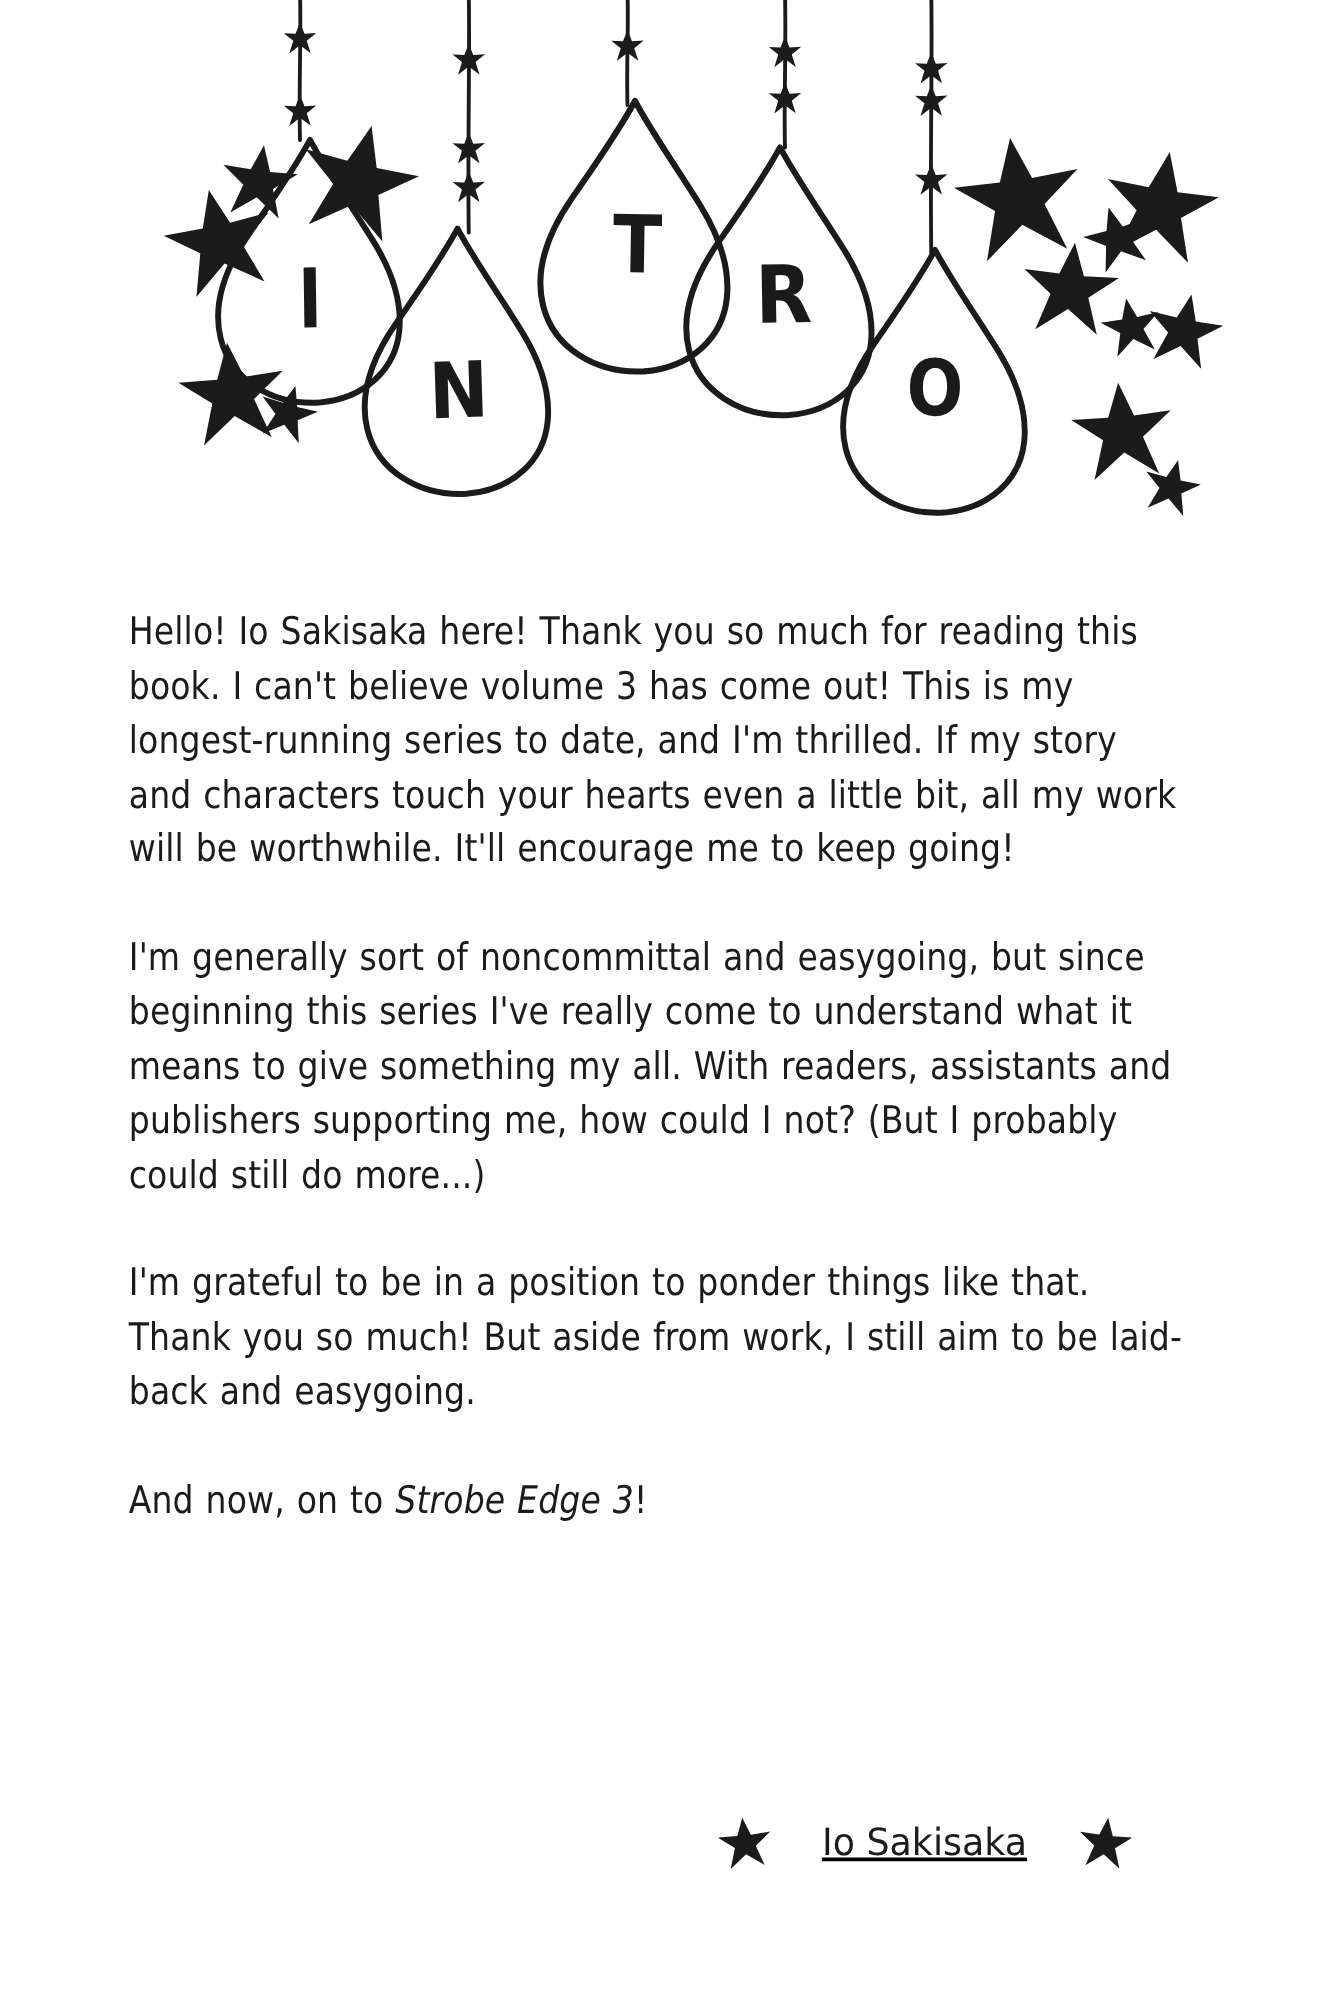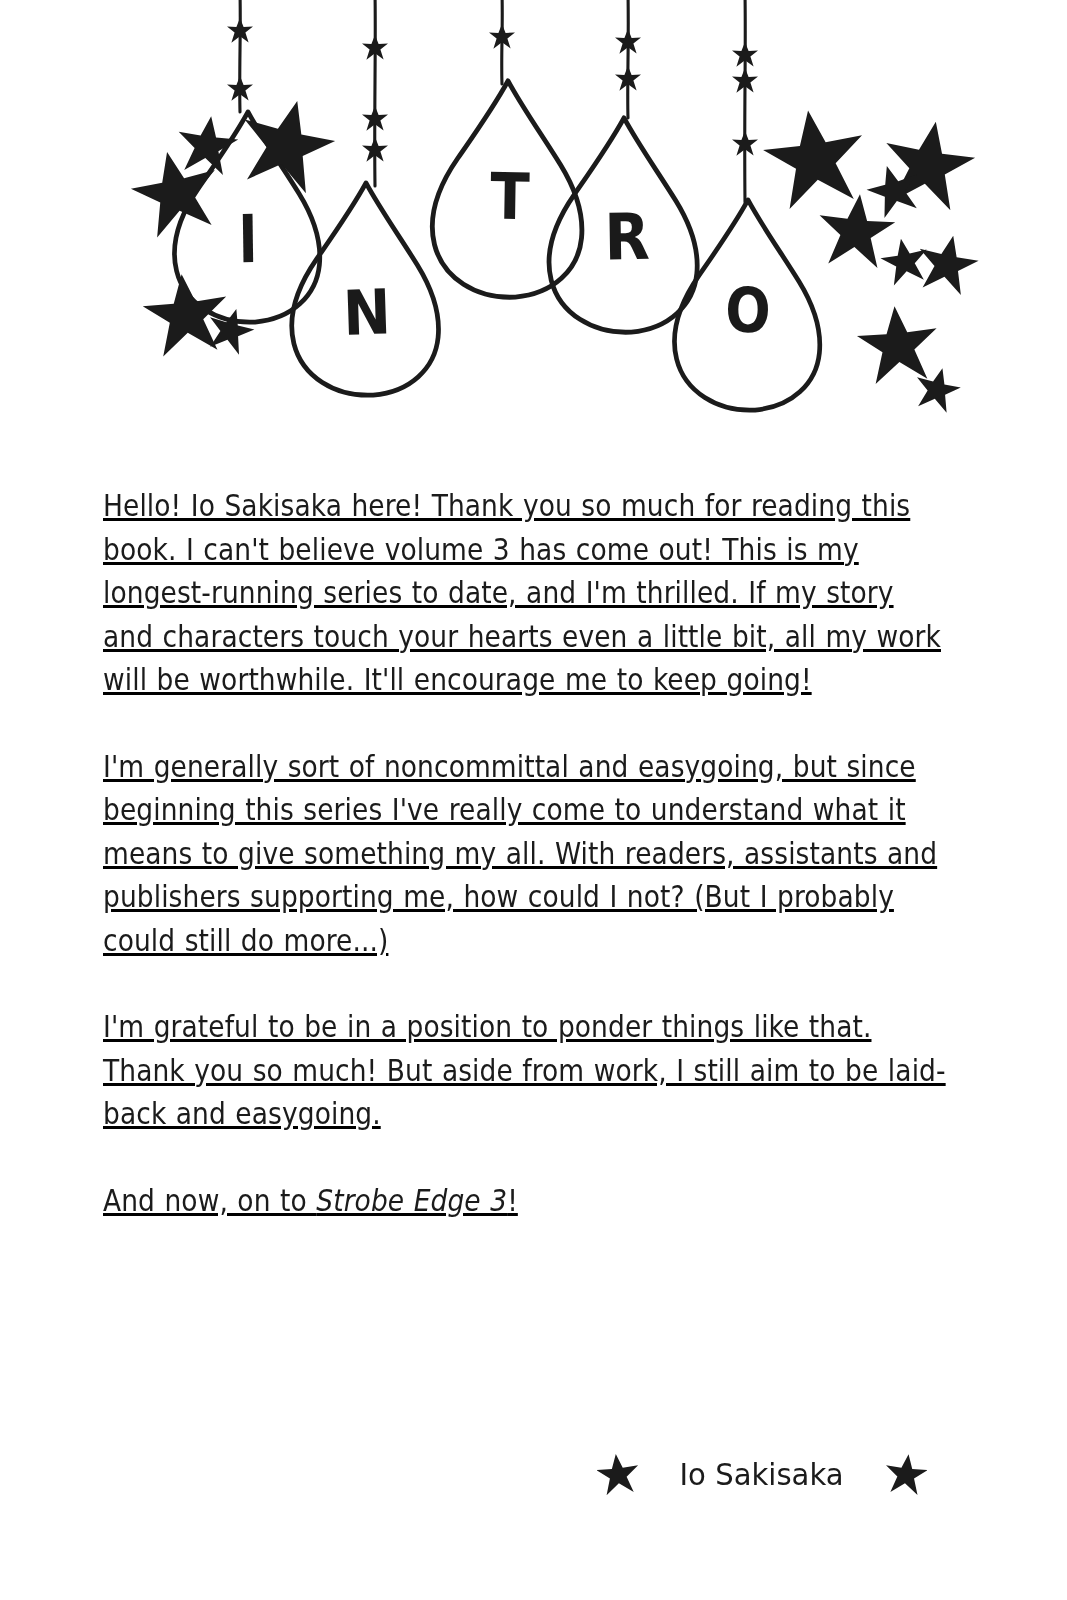--- a/index.html
+++ b/index.html
@@ -43,21 +43,20 @@
     text-align: center;
     user-select: none;
   }
 
   
   .letter-body {
     position: absolute;
     left: 103px;
     top: 484px;
     width: 880px;
-    text-decoration: underline;
   }
   .para {
     margin: 0 0 43px 0;
     color: #1b1b1b;
     font-family: "DejaVu Sans", sans-serif;
     font-size: 30.5px;
     line-height: 43.5px;
     letter-spacing: 0.1px;
     word-spacing: 1px;
     font-stretch: condensed;
@@ -67,28 +66,29 @@
   .para:last-child {
     margin-bottom: 0;
   }
   .para em {
     font-style: italic;
   }
 
   
   .signature {
     position: absolute;
-    left: 582px;
+    left: 560px;
     top: 1430px;
     width: 360px;
     height: 90px;
     display: flex;
     align-items: center;
     justify-content: center;
     gap: 38px;
+    text-decoration: underline;
   }
   .signature-name {
     color: #1b1b1b;
     font-family: "DejaVu Sans", sans-serif;
     font-size: 30px;
     line-height: 1;
     white-space: nowrap;
     transform: scaleX(0.97);
   }
   .sig-star {

